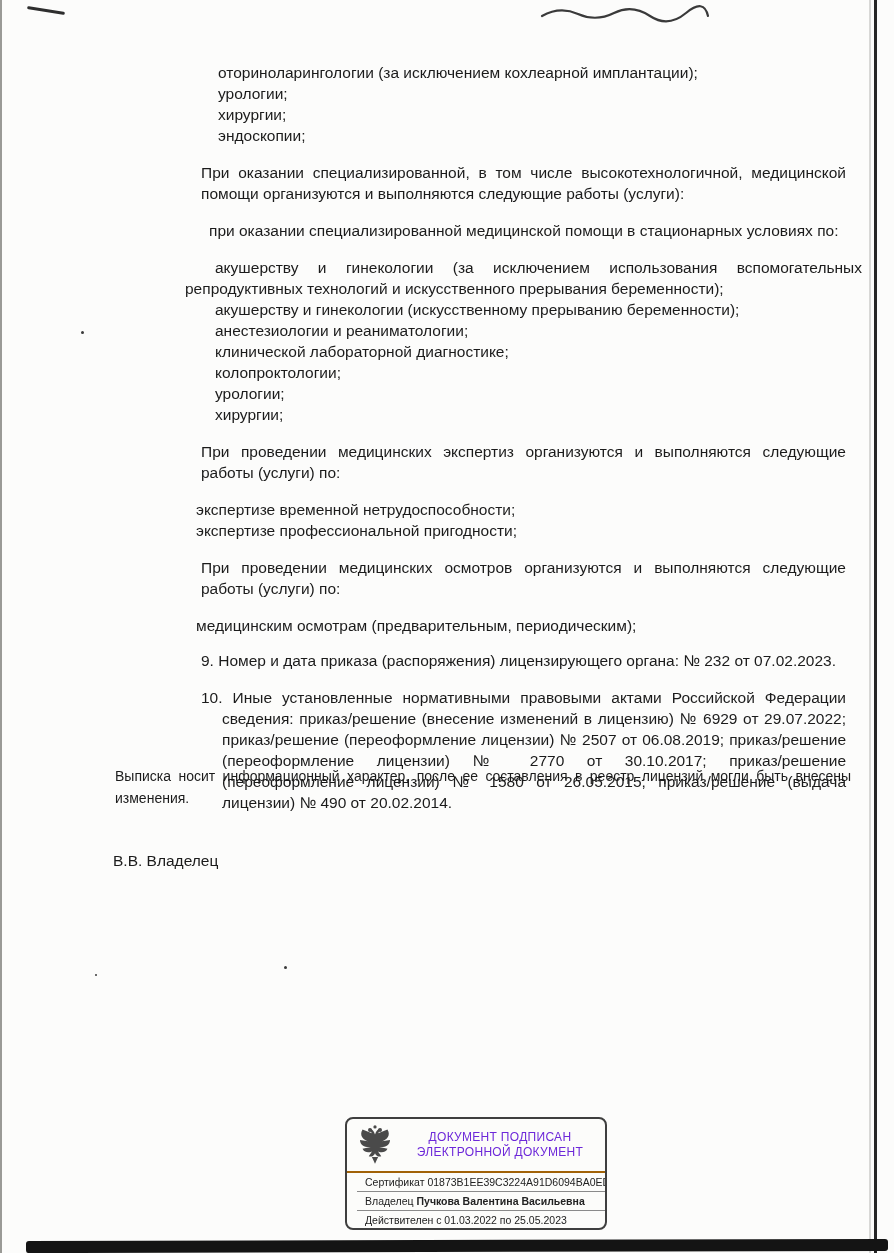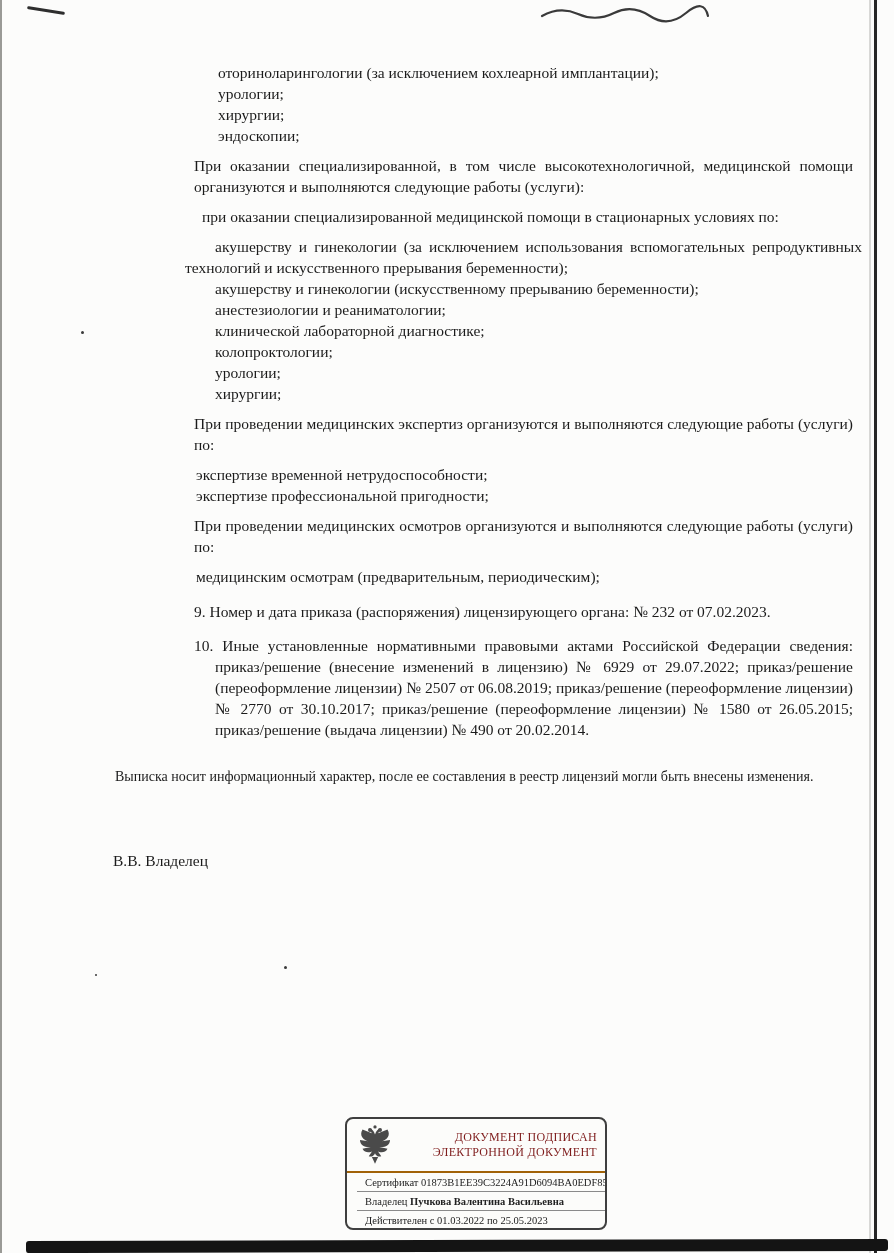--- a/index.html
+++ b/index.html
@@ -1,20 +1,20 @@
 <!DOCTYPE html>
 <html><head>
 <meta charset="utf-8">
 <style>
   html,body{margin:0;padding:0;background:#ffffff;}
   .page{
     position:relative;
     width:894px;height:1253px;
     background:#fcfcfb;
-    font-family:Liberation Serif, serif;
+    font-family:Liberation Sans, sans-serif;
     color:#1b1b1b;
     overflow:hidden;
   }
 
   
   .edge-right{position:absolute;left:874px;top:0;width:3px;height:1253px;background:#262626;}
   .edge-right-soft{position:absolute;left:869px;top:0;width:2px;height:1253px;background:#d8d8d6;}
   .edge-left{position:absolute;left:0;top:0;width:2px;height:1253px;background:#9a9a96;}
   .edge-bottom{position:absolute;left:26px;top:1240px;width:862px;height:12px;background:#141414;border-radius:3px;transform:rotate(-0.15deg);}
   .mark-topleft{position:absolute;left:27px;top:9px;width:38px;height:3px;background:#2e2e2e;border-radius:2px;transform:rotate(9deg);}
@@ -22,21 +22,21 @@
   .speck{position:absolute;background:#3a3a3a;border-radius:50%;}
   .speck.s1{left:81px;top:331px;width:3px;height:3px;}
   .speck.s2{left:284px;top:966px;width:3px;height:3px;}
   .speck.s3{left:95px;top:974px;width:2px;height:2px;}
 
   
   .main{
     position:absolute;left:185px;top:62px;width:677px;
     font-size:15.5px;line-height:21px;text-align:justify;
   }
-  .main p{margin:9px;}
+  .main p{margin:16px;}
   .li{text-align:justify;}
   .indent-lg .li{text-indent:33px;}
   .hang .li{text-indent:30px;}
   .indent-sm .li{text-indent:11px;}
   .indent-xs{text-indent:8px;}
   .clause9{margin-top:14px !important;}
   .clause10{margin-top:13px !important;padding-left:21px;text-indent:-21px;}
 
   .note{
     position:absolute;left:115px;top:766px;width:736px;
@@ -54,22 +54,22 @@
   .stamp{
     position:absolute;left:345px;top:1117px;width:262px;height:113px;
     border:2px solid #3f3f3f;border-radius:8px;background:#fcfcfa;
     box-sizing:border-box;overflow:hidden;
   }
   .stamp-head{
     display:flex;align-items:center;gap:8px;
     height:52px;padding:4px 8px;box-sizing:border-box;
   }
   .stamp-title{
-    flex:1;text-align:right;font-size:12px;line-height:15px;
-    letter-spacing:0.3px;color:#7f1d1d;
+    flex:1;text-align:center;font-size:12px;line-height:15px;
+    letter-spacing:0.3px;color:#6d28d9;
   }
   .stamp-title span{display:block;}
   .stamp-details{border-top:2px solid #a16207;padding-left:10px;}
   .stamp-row{
     font-size:10.5px;line-height:1.45;padding:1.5px 8px;
     white-space:nowrap;overflow:hidden;color:#222;
   }
   .stamp-row + .stamp-row{border-top:1px solid #8a8a8a;}
   .stamp-row .bold{font-weight:bold;}
   .emblem{flex:0 0 auto;}

